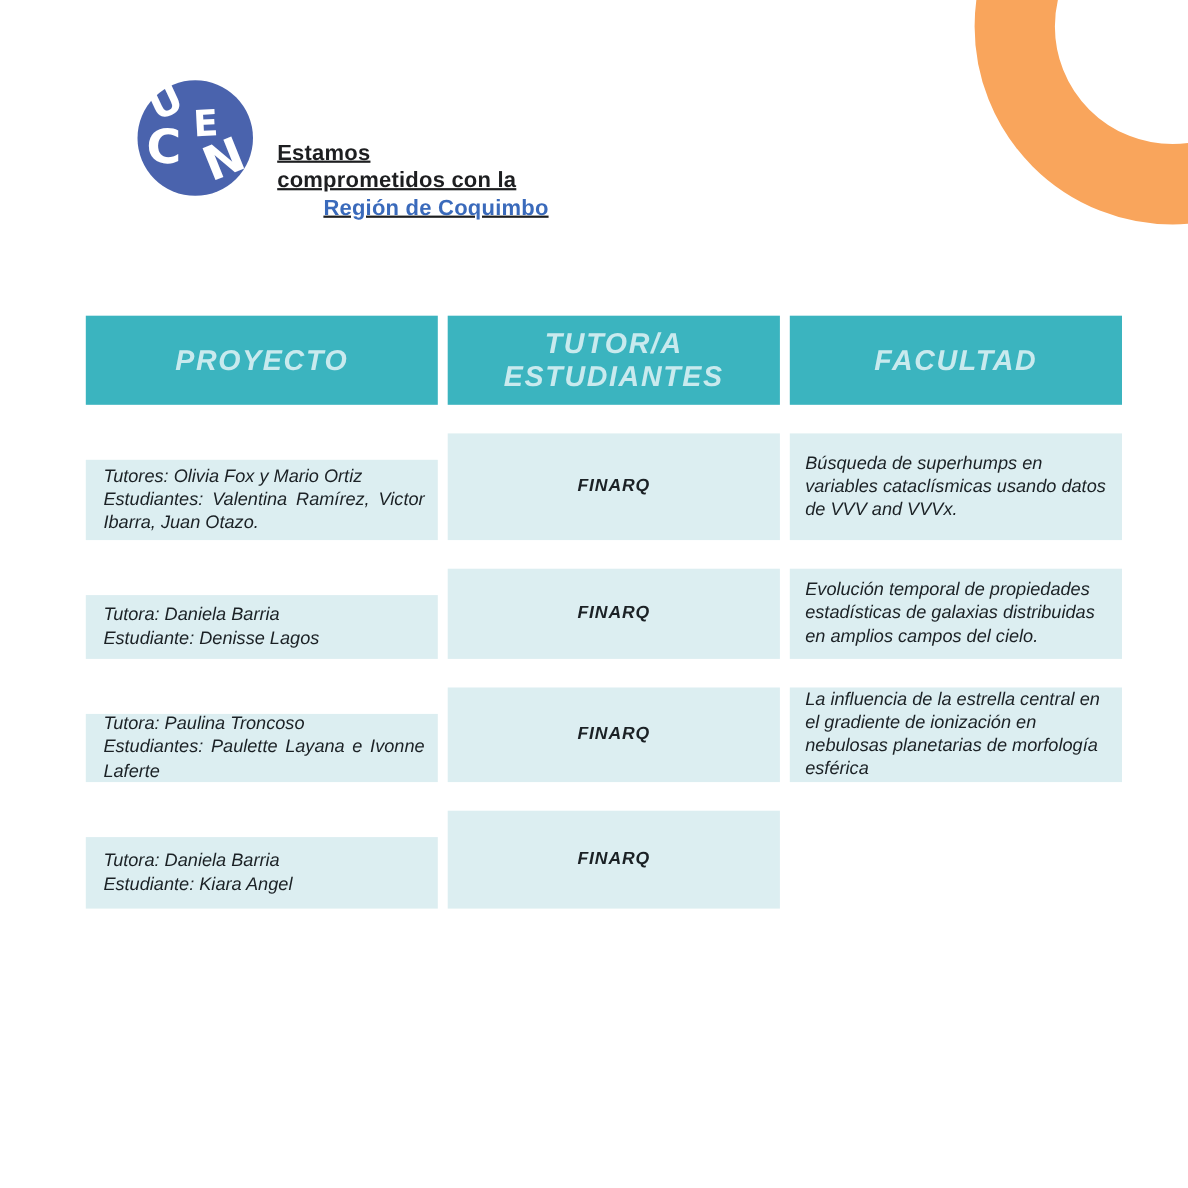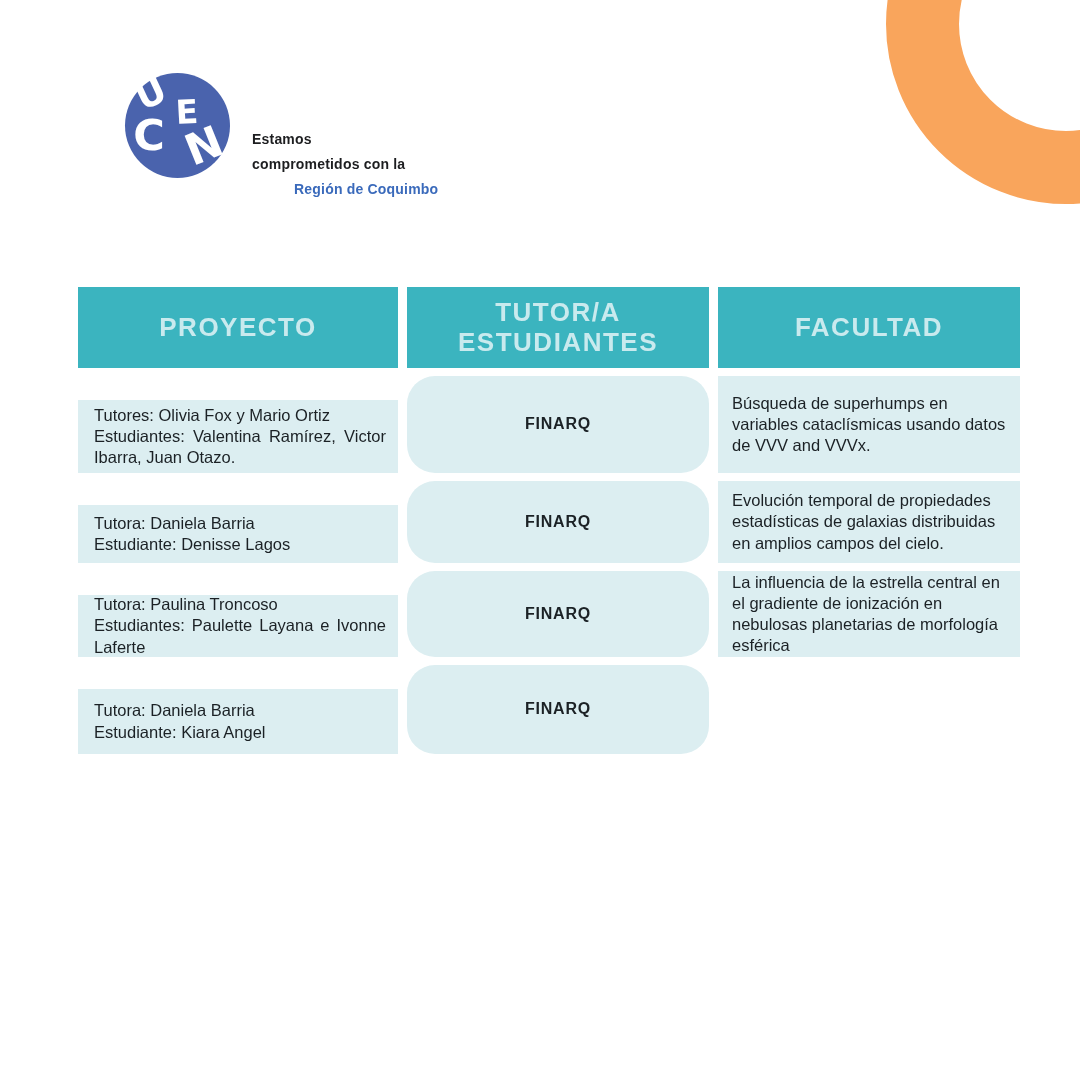--- a/index.html
+++ b/index.html
@@ -28,52 +28,53 @@
     font-family:"DejaVu Sans", sans-serif; font-weight:bold; line-height:1;
   }
   .logo-letter.l-u { left:26px; top:21px; font-size:36px; transform:translate(-50%,-50%) rotate(-25deg); }
   .logo-letter.l-e { left:62px; top:39px; font-size:33px; transform:translate(-50%,-50%) rotate(-3deg); }
   .logo-letter.l-c { left:24px; top:62px; font-size:43px; transform:translate(-50%,-50%); }
   .logo-letter.l-n { left:79px; top:73px; font-size:43px; transform:translate(-50%,-50%) rotate(-22deg); }
 
   
   .tagline {
     position:absolute; left:252px; top:127px;
-    font-size:14px; line-height:25px; font-weight:600;
-    color:var(--tagline_dark, #1D1E20); letter-spacing:0.2px;
+    font-size:20px; line-height:25px; font-weight:600;
+    color:var(--tagline_dark, #1D1E20); letter-spacing:0.2px;text-decoration:underline;
   }
   .tagline .highlight { color:var(--highlight_blue, #3A6ABB); font-weight:bold;margin-left:42px; }
 
   
   .projects-table {
     position:absolute; left:78px; top:287px;
     display:grid;
     grid-template-columns:320px 302px 302px;
     grid-template-rows:81px 97px 82px 86px 89px;
-    gap:8px 9px;
+    gap:26px 9px;
+    font-style:italic;
   }
   .th {
     background:var(--teal, #3BB4BF);
     color:var(--header_text, #C9EAEE);
     display:flex; align-items:center; justify-content:center;
     text-align:center; font-weight:bold; font-size:26px;
     letter-spacing:1.5px; line-height:1.15; white-space:pre-line;
   }
   .td {
     background:var(--cell_bg, #DCEEF1);
     color:var(--cell_text, #1B2125);
     font-size:16.5px; line-height:1.28;
     display:flex; flex-direction:column; justify-content:center;
   }
   .td.proyecto { padding:4px 8px 4px 14px; }
   .td.tutor    { padding:4px 12px 4px 16px;margin-top:24px; }
   .td.tutor .tutor-line { text-align:justify; }
   .td.facultad {
     align-items:center; justify-content:center;
-    font-weight:bold; font-size:16px; letter-spacing:0.8px;border-radius:28px;
+    font-weight:bold; font-size:16px; letter-spacing:0.8px;
   }
 </style>
 </head>
 <body>
 
 <div class="canvas">
 
   <div class="ring"></div>
 
   <div class="logo-mark">

